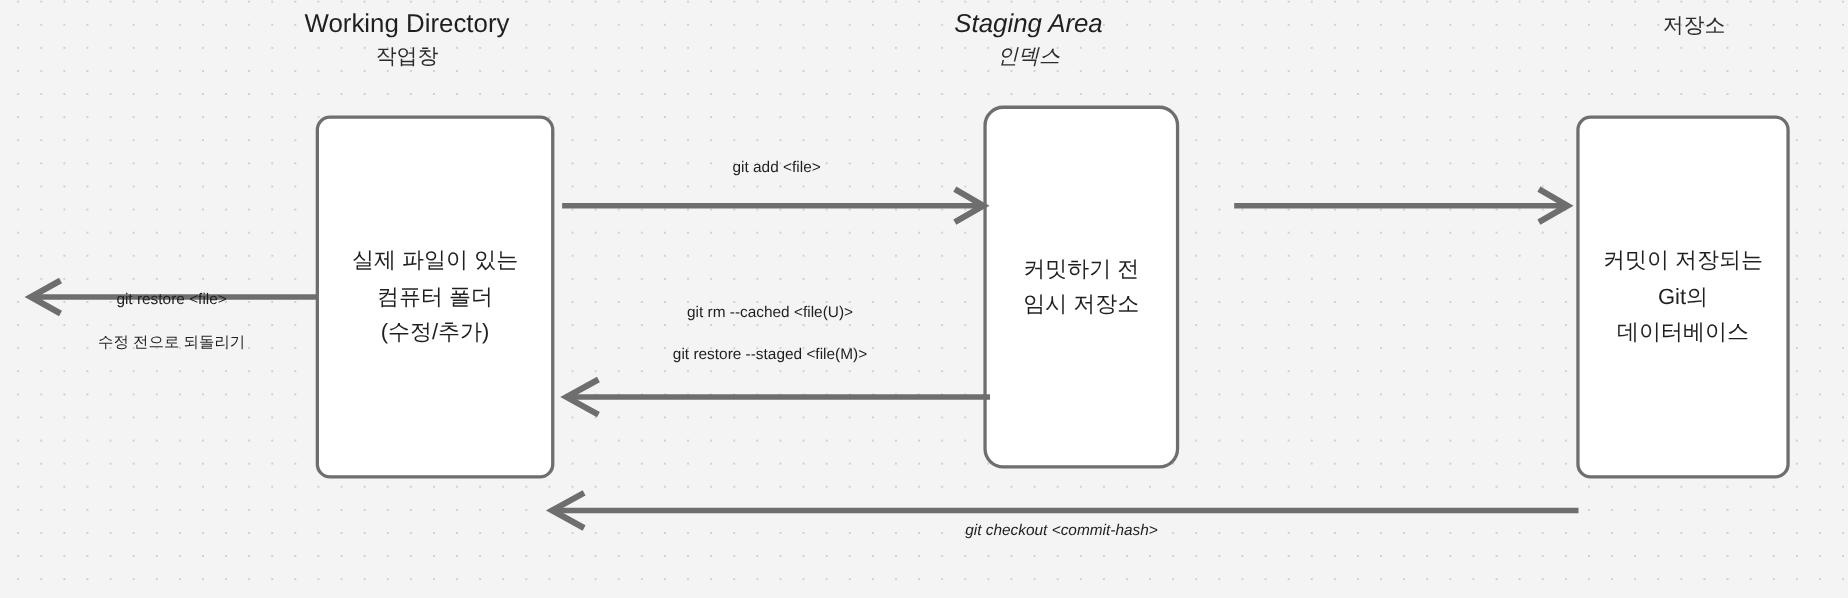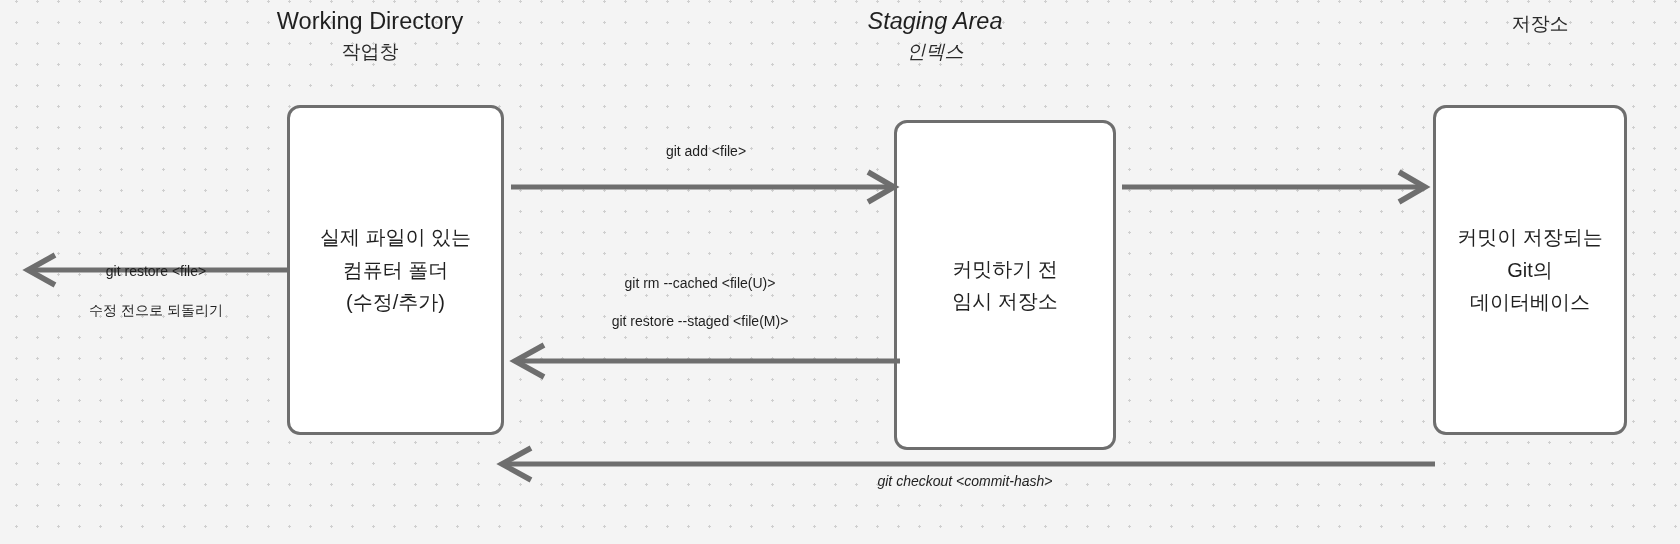--- a/index.html
+++ b/index.html
@@ -109,21 +109,21 @@
   <div class="col-header" style="left:1400px; top:8px; width:280px;">
     <div class="title-ko">저장소</div>
   </div>
 
   <div class="node-box" style="left:287px; top:105px; width:217px; height:330px;">
     <div class="box-text">실제 파일이 있는
 컴퓨터 폴더
 (수정/추가)</div>
   </div>
 
-  <div class="node-box" style="left:894px; top:120px; width:222px; height:330px;">
+  <div class="node-box" style="left:894px; top:96px; width:178px; height:330px;border-radius:18px;">
     <div class="box-text">커밋하기 전
 임시 저장소</div>
   </div>
 
   <div class="node-box" style="left:1433px; top:105px; width:194px; height:330px;">
     <div class="box-text">커밋이 저장되는
 Git의
 데이터베이스</div>
   </div>
 

